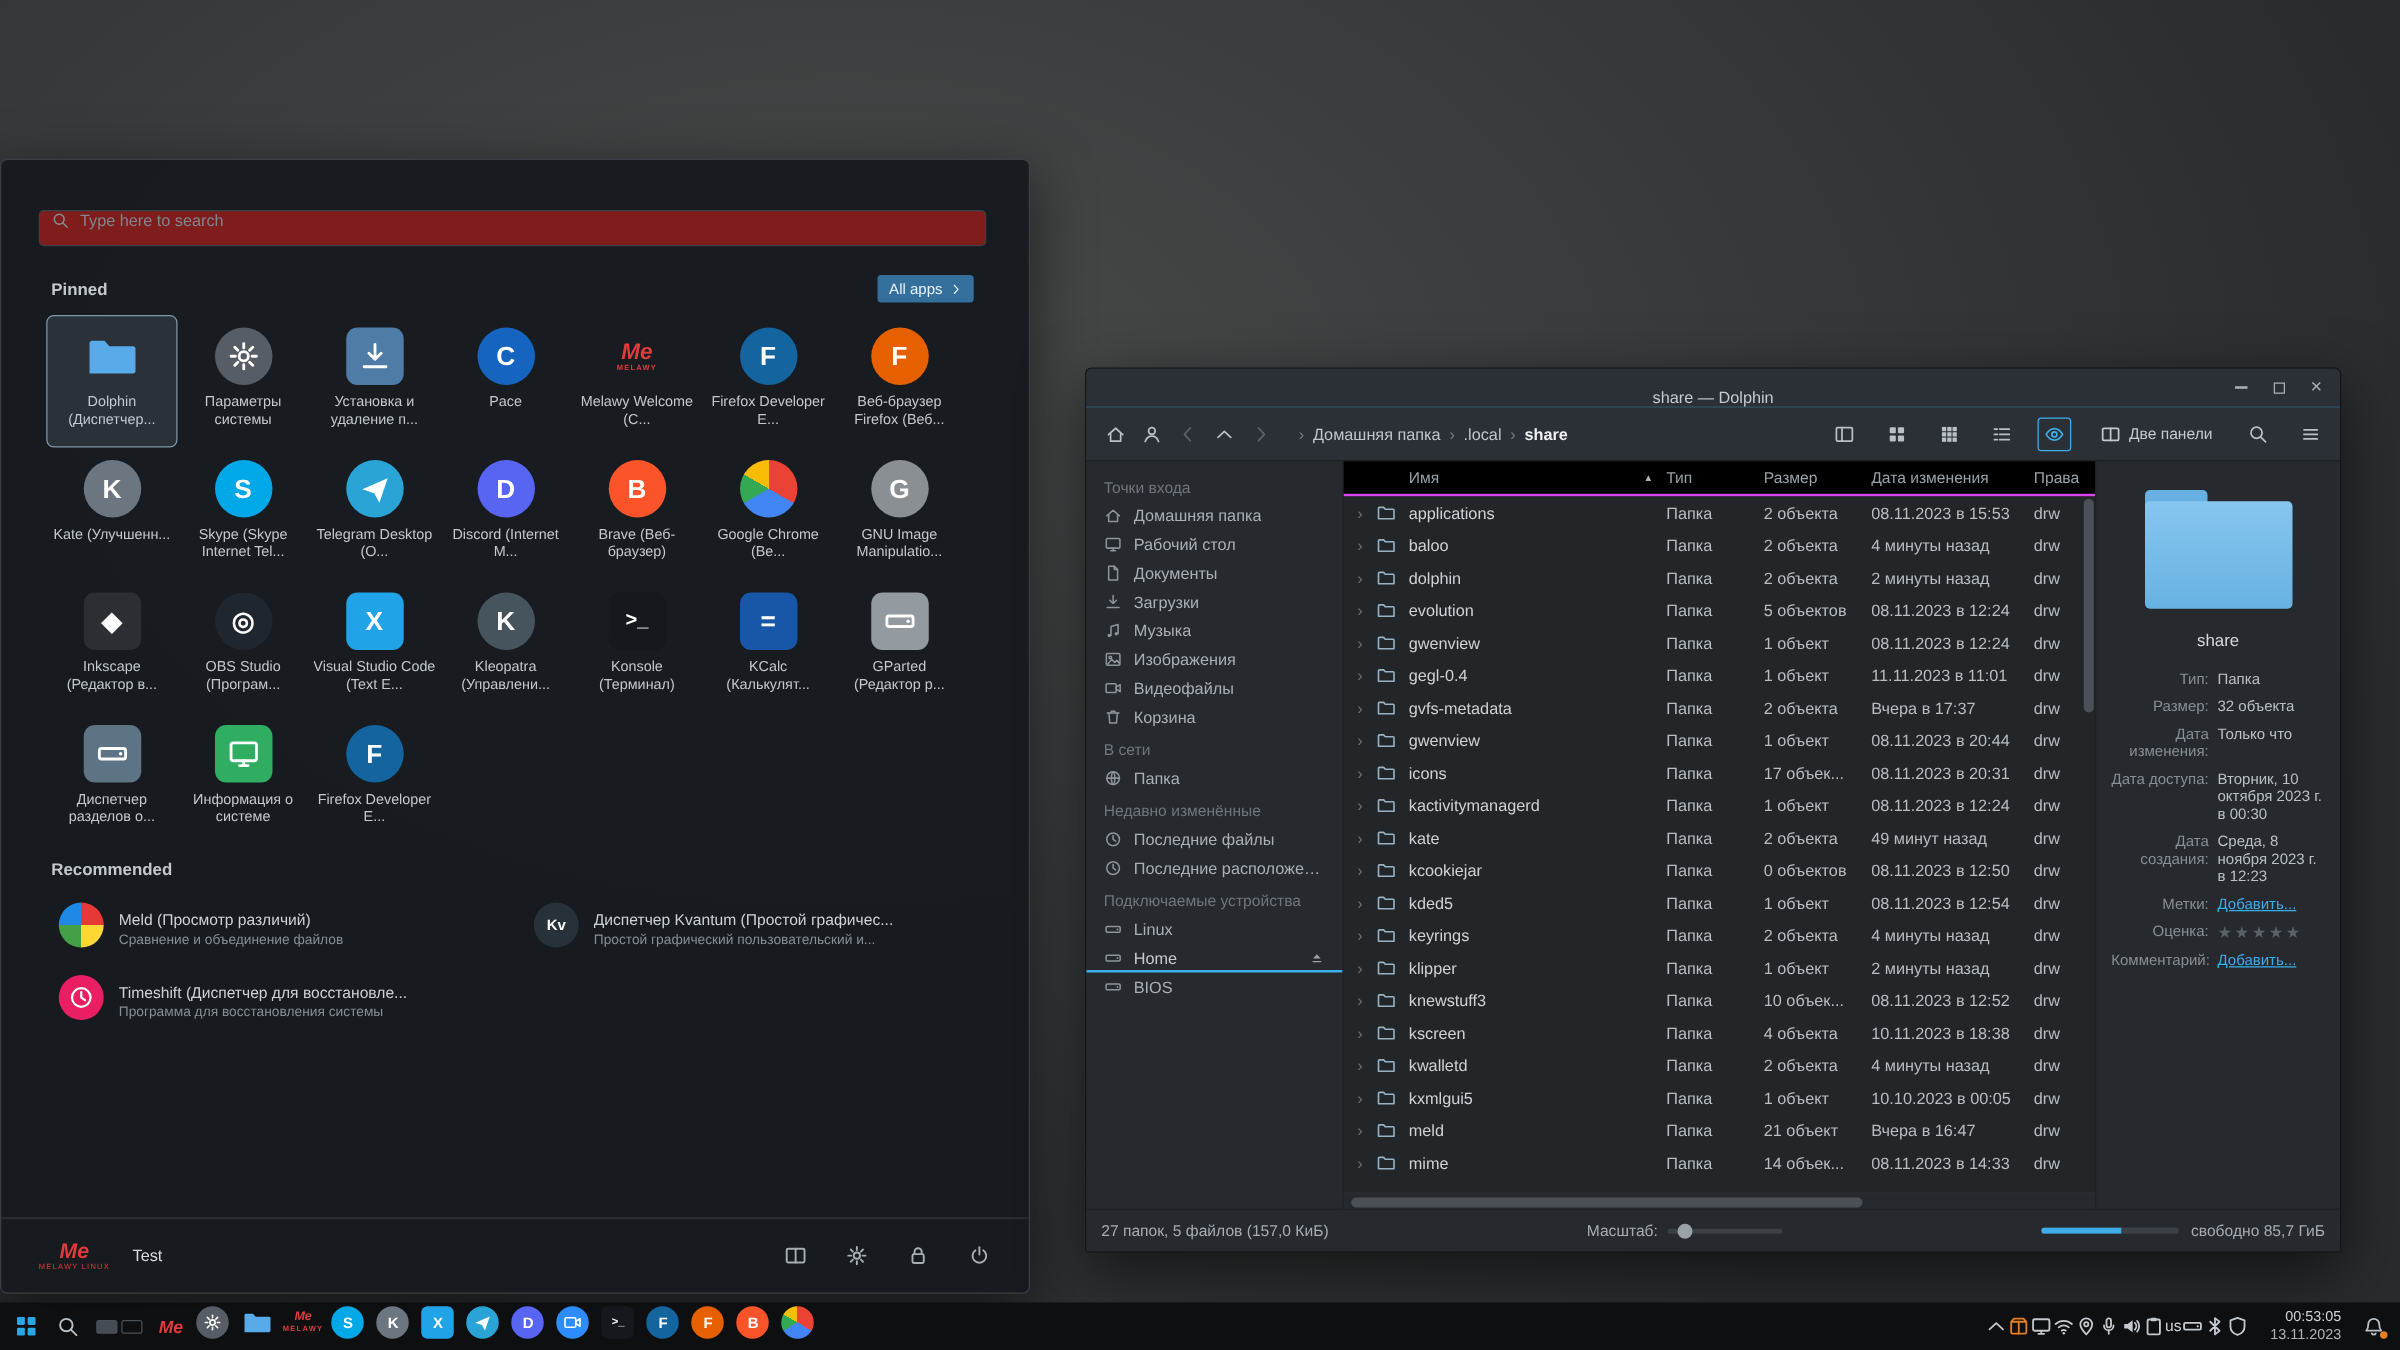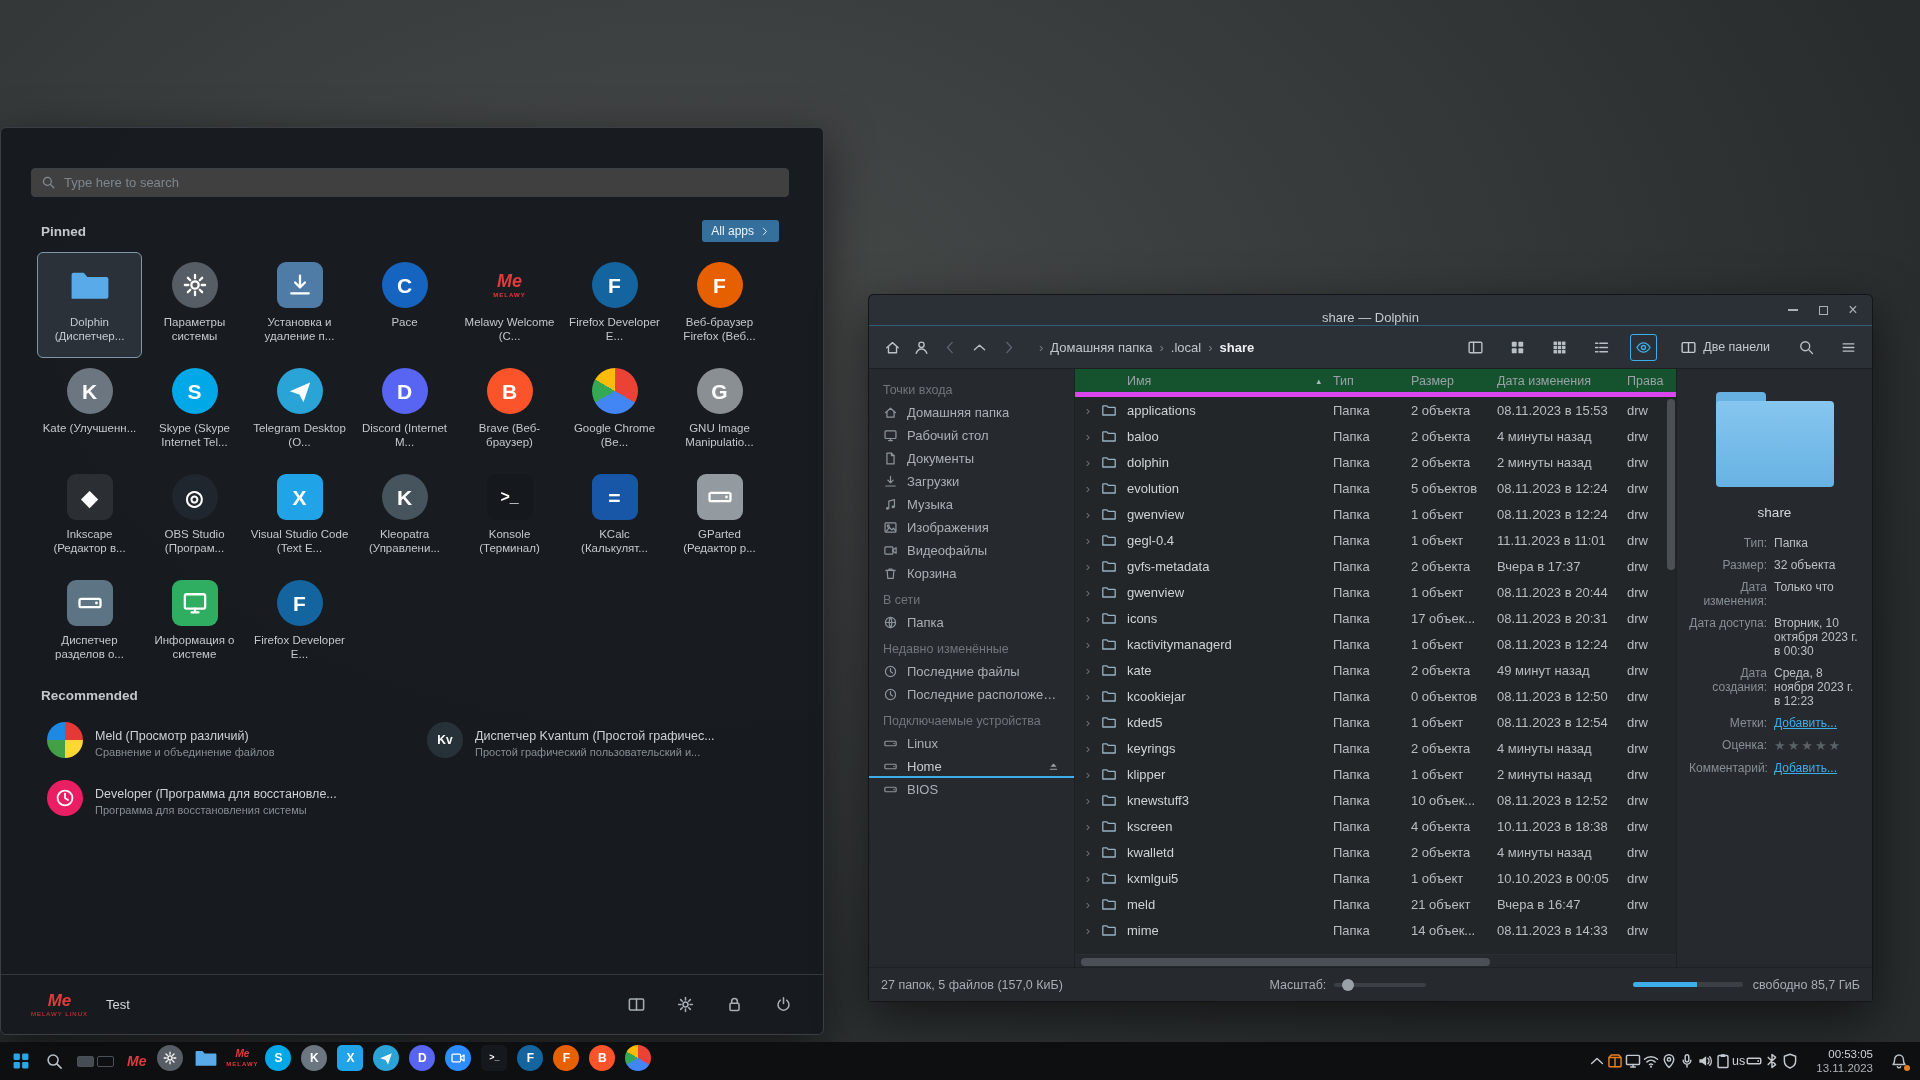--- a/index.html
+++ b/index.html
@@ -3,21 +3,21 @@
 <meta charset="utf-8">
 <style>
 *{box-sizing:border-box;margin:0;padding:0;user-select:none}
 html,body{width:1920px;height:1080px;overflow:hidden;background:#2b2f2f;font-family:"Liberation Sans",sans-serif}
 #desktop{position:relative;width:1920px;height:1080px;background:radial-gradient(1300px 850px at 35% 30%,#474b4a,#343838 62%,#282c2c 100%)}
 .ic{display:inline-flex;align-items:center;justify-content:center}
 .ic svg{width:100%;height:100%;display:block}
 
 
 #launcher{position:absolute;left:0;top:127px;width:824px;height:908px;background:rgba(23,26,30,.97);border:1px solid #3a3f45;border-radius:6px;box-shadow:0 14px 48px rgba(0,0,0,.55)}
-.search{position:absolute;left:30px;top:40px;right:34px;height:29px;background:#404040;border:1px solid #3b4149;border-radius:4px;display:flex;align-items:center;padding:0 9px;color:#858d95}
+.search{position:absolute;left:30px;top:40px;right:34px;height:29px;background:#7f1d1d;border:1px solid #3b4149;border-radius:4px;display:flex;align-items:flex-start;padding:0 9px;color:#858d95}
 .search .s-ic{width:15px;height:15px}
 .search input{flex:1;margin-left:8px;background:none;border:none;outline:none;color:#aeb6bd;font:13px "Liberation Sans",sans-serif}
 .search input::placeholder{color:#7e868e}
 .sec-head{position:absolute;left:40px;color:#c2c8cd;font-size:13.5px;font-weight:bold}
 .sec-head.pinned{top:96px}
 .sec-head.rec{top:560px}
 .all-apps{position:absolute;right:44px;top:92px;display:flex;align-items:center;gap:5px;background:#35709c;color:#eaf3fa;border:none;border-radius:3px;padding:4px 9px;font:12px "Liberation Sans",sans-serif;cursor:pointer}
 .all-apps .aa-ic{width:11px;height:11px}
 #app-grid{position:absolute;left:36px;top:124px;display:grid;grid-template-columns:repeat(7,105px);grid-auto-rows:106px}
 .app-cell{display:flex;flex-direction:column;align-items:center;padding-top:9px;border-radius:6px;border:1px solid transparent}
@@ -63,21 +63,21 @@
 .tb-right{margin-left:auto;display:flex;align-items:flex-end;gap:15px}
 .dolphin-body{flex:1;display:flex;min-height:0}
 #places{width:206px;background:#26292d;border-right:1px solid #1e2124;padding:6px 0;overflow:hidden;flex:none}
 .pl-head{padding:8px 14px 4px;color:#6f767d;font-size:12.5px}
 .pl-item{display:flex;align-items:center;gap:9px;padding:4px 14px;color:#a9b0b7;font-size:13px;cursor:pointer;white-space:nowrap;overflow:hidden}
 .pl-item .pic{width:15px;height:15px;color:#8d959c;flex:none}
 .pl-item .pl-label{overflow:hidden;text-overflow:ellipsis}
 .pl-item.active{box-shadow:inset 0 -2px 0 #3daee9;color:#c6ccd1}
 .pl-item .eject{width:13px;height:13px;margin-left:auto;color:#9aa1a8;flex:none}
 .filearea{flex:1;display:flex;flex-direction:column;min-width:0;position:relative;background:#232629}
-.fl-header{display:grid;grid-template-columns:52px 206px 78px 86px 130px 1fr;height:28px;align-items:center;background:#14532d;border-bottom:5px solid #d946ef;color:#9aa1a8;font-size:12.5px;flex:none;overflow:hidden}
+.fl-header{display:grid;grid-template-columns:52px 206px 78px 86px 130px 1fr;height:28px;align-items:center;background:#000000;border-bottom:2px solid #d946ef;color:#9aa1a8;font-size:12.5px;flex:none;overflow:hidden}
 .fl-header .h{cursor:pointer;white-space:nowrap;overflow:hidden}
 .fl-header .h.name{display:flex;align-items:center;justify-content:space-between;padding-right:12px}
 .sort{font-style:normal;font-size:9px;color:#aeb5bb}
 #list-rows{flex:1;overflow:hidden;position:relative}
 .frow{display:grid;grid-template-columns:26px 26px 206px 78px 86px 130px 1fr;height:26px;align-items:center;font-size:13px;cursor:pointer;overflow:hidden}
 .frow .rchev{color:#6b7278;font-size:13px;text-align:center}
 .frow .fico{width:16px;height:16px;color:#97b2c4}
 .frow .c{color:#b7bdc3;white-space:nowrap;overflow:hidden}
 .frow .c.name{color:#ced3d7}
 .vscroll{position:absolute;right:1px;top:30px;width:8px;bottom:16px}
@@ -311,21 +311,21 @@
         <div class="rec-item">
           <span class="aic" style="width:36px;height:36px;background:#e91e63;border-radius:50%">
             <span class="inner" style="width:22px;height:22px;color:#fff">
               <svg viewBox="0 0 16 16" fill="none" stroke="currentColor" stroke-width="1.3" stroke-linecap="round" stroke-linejoin="round">
                 <circle cx="8" cy="8" r="5.4"></circle>
                 <path d="M8 4.8V8l2.2 1.5"></path>
               </svg>
             </span>
           </span>
           <span class="rec-text">
-            <div class="rec-title">Developer (Программа для восстановле...</div>
+            <div class="rec-title">Timeshift (Диспетчер для восстановле...</div>
             <div class="rec-sub">Программа для восстановления системы</div>
           </span>
         </div>
       </div>
     <div class="l-footer">
       <span class="logo">
           <b>Me</b>
           <i>MELAWY LINUX</i>
         </span>
       <span class="user">Test</span>

